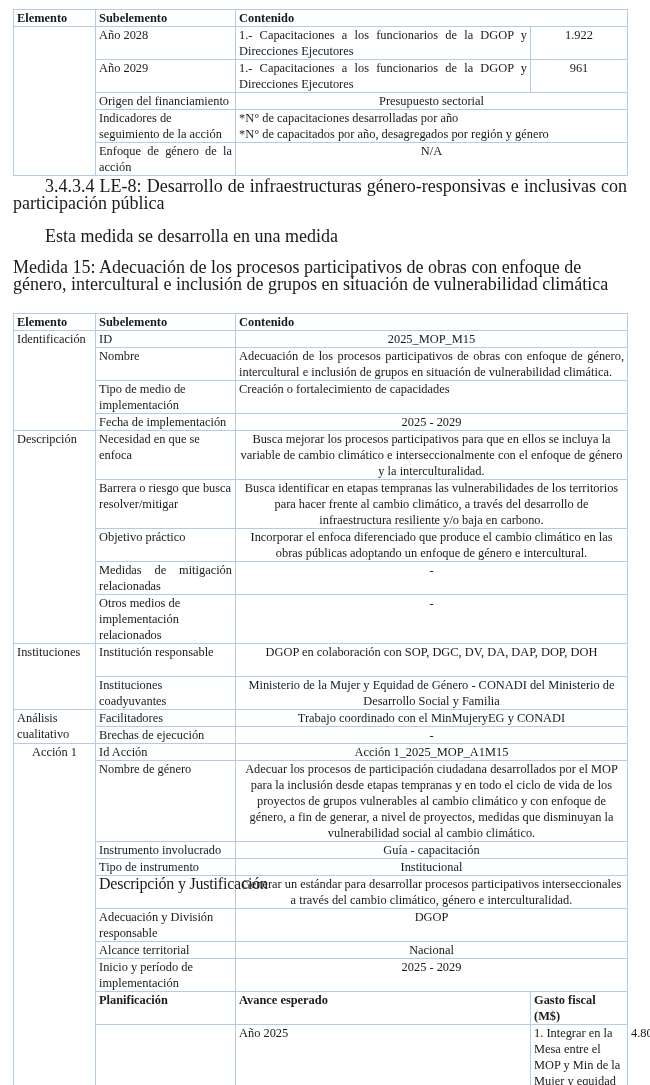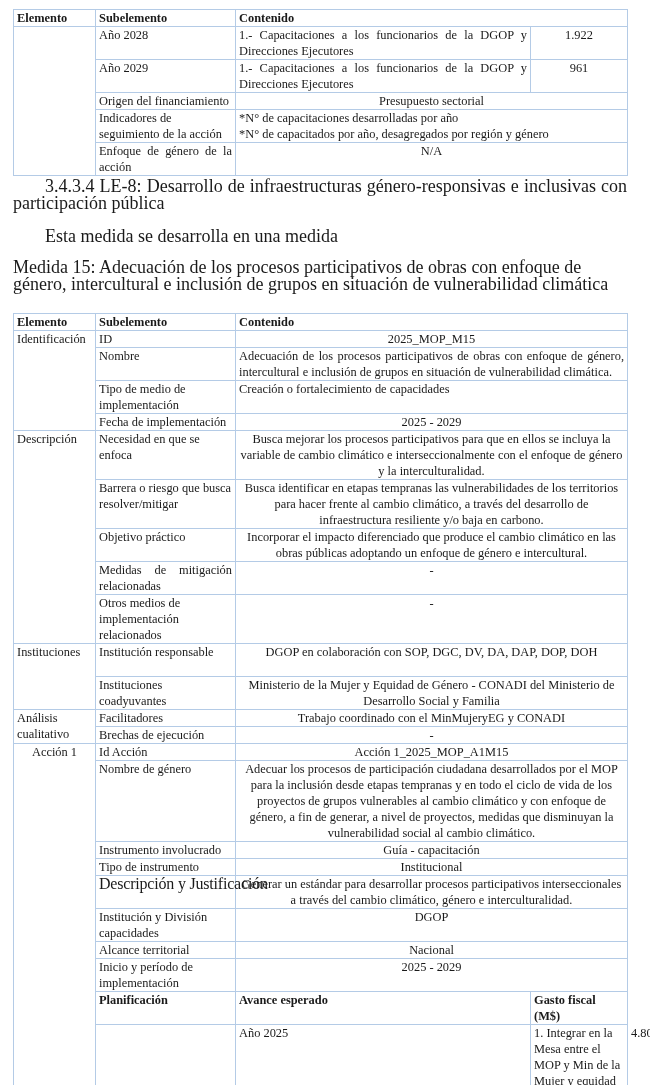--- a/index.html
+++ b/index.html
@@ -138,21 +138,21 @@
     <td rowspan="5" class="elem-cell">Descripción</td>
     <td>Necesidad en que se enfoca</td>
     <td colspan="2" class="c">Busca mejorar los procesos participativos para que en ellos se incluya la variable de cambio climático e interseccionalmente con el enfoque de género y la interculturalidad.</td>
   </tr>
   <tr>
     <td>Barrera o riesgo que busca resolver/mitigar</td>
     <td colspan="2" class="c">Busca identificar en etapas tempranas las vulnerabilidades de los territorios para hacer frente al cambio climático, a través del desarrollo de infraestructura resiliente y/o baja en carbono.</td>
   </tr>
   <tr>
     <td>Objetivo práctico</td>
-    <td colspan="2" class="c">Incorporar el impacto diferenciado que produce el cambio climático en las obras públicas adoptando un enfoque de género e intercultural.</td>
+    <td colspan="2" class="c">Incorporar el enfoca diferenciado que produce el cambio climático en las obras públicas adoptando un enfoque de género e intercultural.</td>
   </tr>
   <tr>
     <td class="j">Medidas de mitigación relacionadas</td>
     <td colspan="2" class="c">-</td>
   </tr>
   <tr>
     <td>
           <span style="display:block;width:95px">Otros medios de implementación relacionados</span>
         </td>
     <td colspan="2" class="c">-</td>
@@ -193,21 +193,21 @@
   </tr>
   <tr>
     <td>Tipo de instrumento</td>
     <td colspan="2" class="c">Institucional</td>
   </tr>
   <tr>
     <td style="white-space:nowrap;font-size:16px;letter-spacing:-0.2px">Descripción y Justificación</td>
     <td colspan="2" class="c">Generar un estándar para desarrollar procesos participativos interseccionales a través del cambio climático, género e interculturalidad.</td>
   </tr>
   <tr>
-    <td>Institución y División capacidades</td>
+    <td>Adecuación y División responsable</td>
     <td colspan="2" class="c">DGOP</td>
   </tr>
   <tr>
     <td>Alcance territorial</td>
     <td colspan="2" class="c">Nacional</td>
   </tr>
   <tr>
     <td>Inicio y período de implementación</td>
     <td colspan="2" class="c">2025 - 2029</td>
   </tr>

